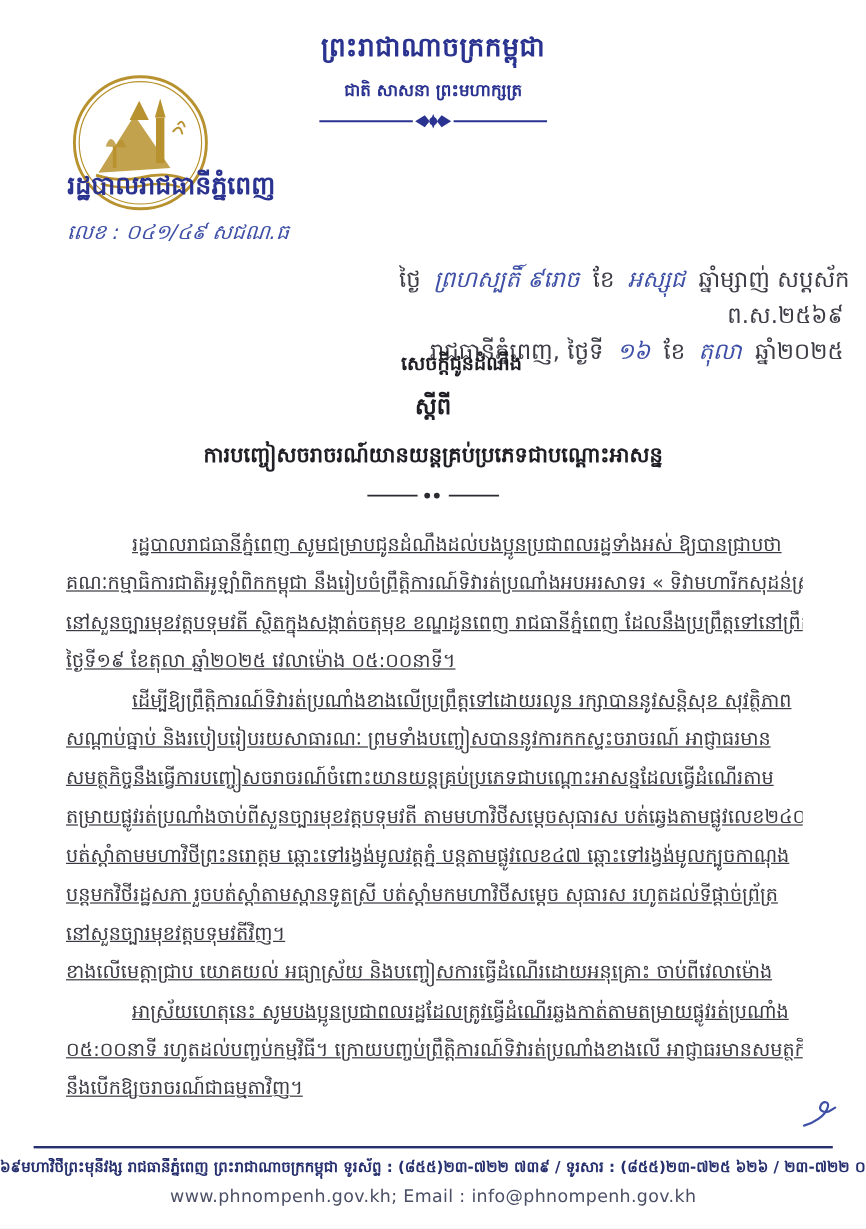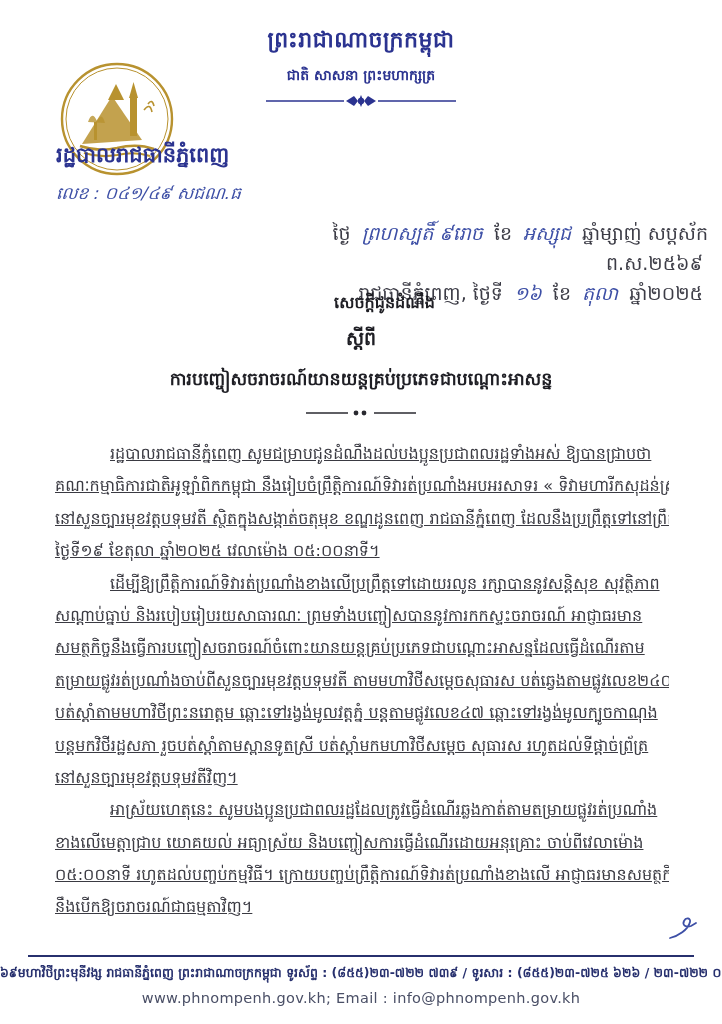--- a/index.html
+++ b/index.html
@@ -126,22 +126,22 @@
     <div>
       <div class="pline indent">ដើម្បីឱ្យព្រឹត្តិការណ៍ទិវារត់ប្រណាំងខាងលើប្រព្រឹត្តទៅដោយរលូន រក្សាបាននូវសន្តិសុខ សុវត្ថិភាព</div>
       <div class="pline">សណ្តាប់ធ្នាប់ និងរបៀបរៀបរយសាធារណៈ ព្រមទាំងបញ្ចៀសបាននូវការកកស្ទះចរាចរណ៍ អាជ្ញាធរមាន</div>
       <div class="pline">សមត្ថកិច្ចនឹងធ្វើការបញ្ចៀសចរាចរណ៍ចំពោះយានយន្តគ្រប់ប្រភេទជាបណ្ដោះអាសន្នដែលធ្វើដំណើរតាម</div>
       <div class="pline">តម្រាយផ្លូវរត់ប្រណាំងចាប់ពីសួនច្បារមុខវត្តបទុមវតី តាមមហាវិថីសម្តេចសុធារស បត់ឆ្វេងតាមផ្លូវលេខ២៤០</div>
       <div class="pline">បត់ស្តាំតាមមហាវិថីព្រះនរោត្តម ឆ្ពោះទៅរង្វង់មូលវត្តភ្នំ បន្តតាមផ្លូវលេខ៤៧ ឆ្ពោះទៅរង្វង់មូលក្បូចកាណុង</div>
       <div class="pline">បន្តមកវិថីរដ្ឋសភា រួចបត់ស្តាំតាមស្ពានទូតស្រី បត់ស្តាំមកមហាវិថីសម្តេច សុធារស រហូតដល់ទីផ្តាច់ព្រ័ត្រ</div>
       <div class="pline">នៅសួនច្បារមុខវត្តបទុមវតីវិញ។</div>
     </div>
     <div>
+      <div class="pline">ខាងលើមេត្តាជ្រាប យោគយល់ អធ្យាស្រ័យ និងបញ្ចៀសការធ្វើដំណើរដោយអនុគ្រោះ ចាប់ពីវេលាម៉ោង</div>
       <div class="pline indent">អាស្រ័យហេតុនេះ សូមបងប្អូនប្រជាពលរដ្ឋដែលត្រូវធ្វើដំណើរឆ្លងកាត់តាមតម្រាយផ្លូវរត់ប្រណាំង</div>
-      <div class="pline">ខាងលើមេត្តាជ្រាប យោគយល់ អធ្យាស្រ័យ និងបញ្ចៀសការធ្វើដំណើរដោយអនុគ្រោះ ចាប់ពីវេលាម៉ោង</div>
       <div class="pline">០៥:០០នាទី រហូតដល់បញ្ចប់កម្មវិធី។ ក្រោយបញ្ចប់ព្រឹត្តិការណ៍ទិវារត់ប្រណាំងខាងលើ អាជ្ញាធរមានសមត្ថកិច្ច</div>
       <div class="pline">នឹងបើកឱ្យចរាចរណ៍ជាធម្មតាវិញ។</div>
     </div>
   </div>
 
   <div class="paraph">
     <svg width="30" height="26" viewBox="0 0 30 26">
       <path d="M2 22 C 10 20, 20 14, 22 6 C 23 2, 18 1, 16 5 C 14 9, 18 12, 23 10 L 28 7" fill="none" stroke="#3d4fa6" stroke-width="1.8" stroke-linecap="round"></path>
     </svg>
   </div>

